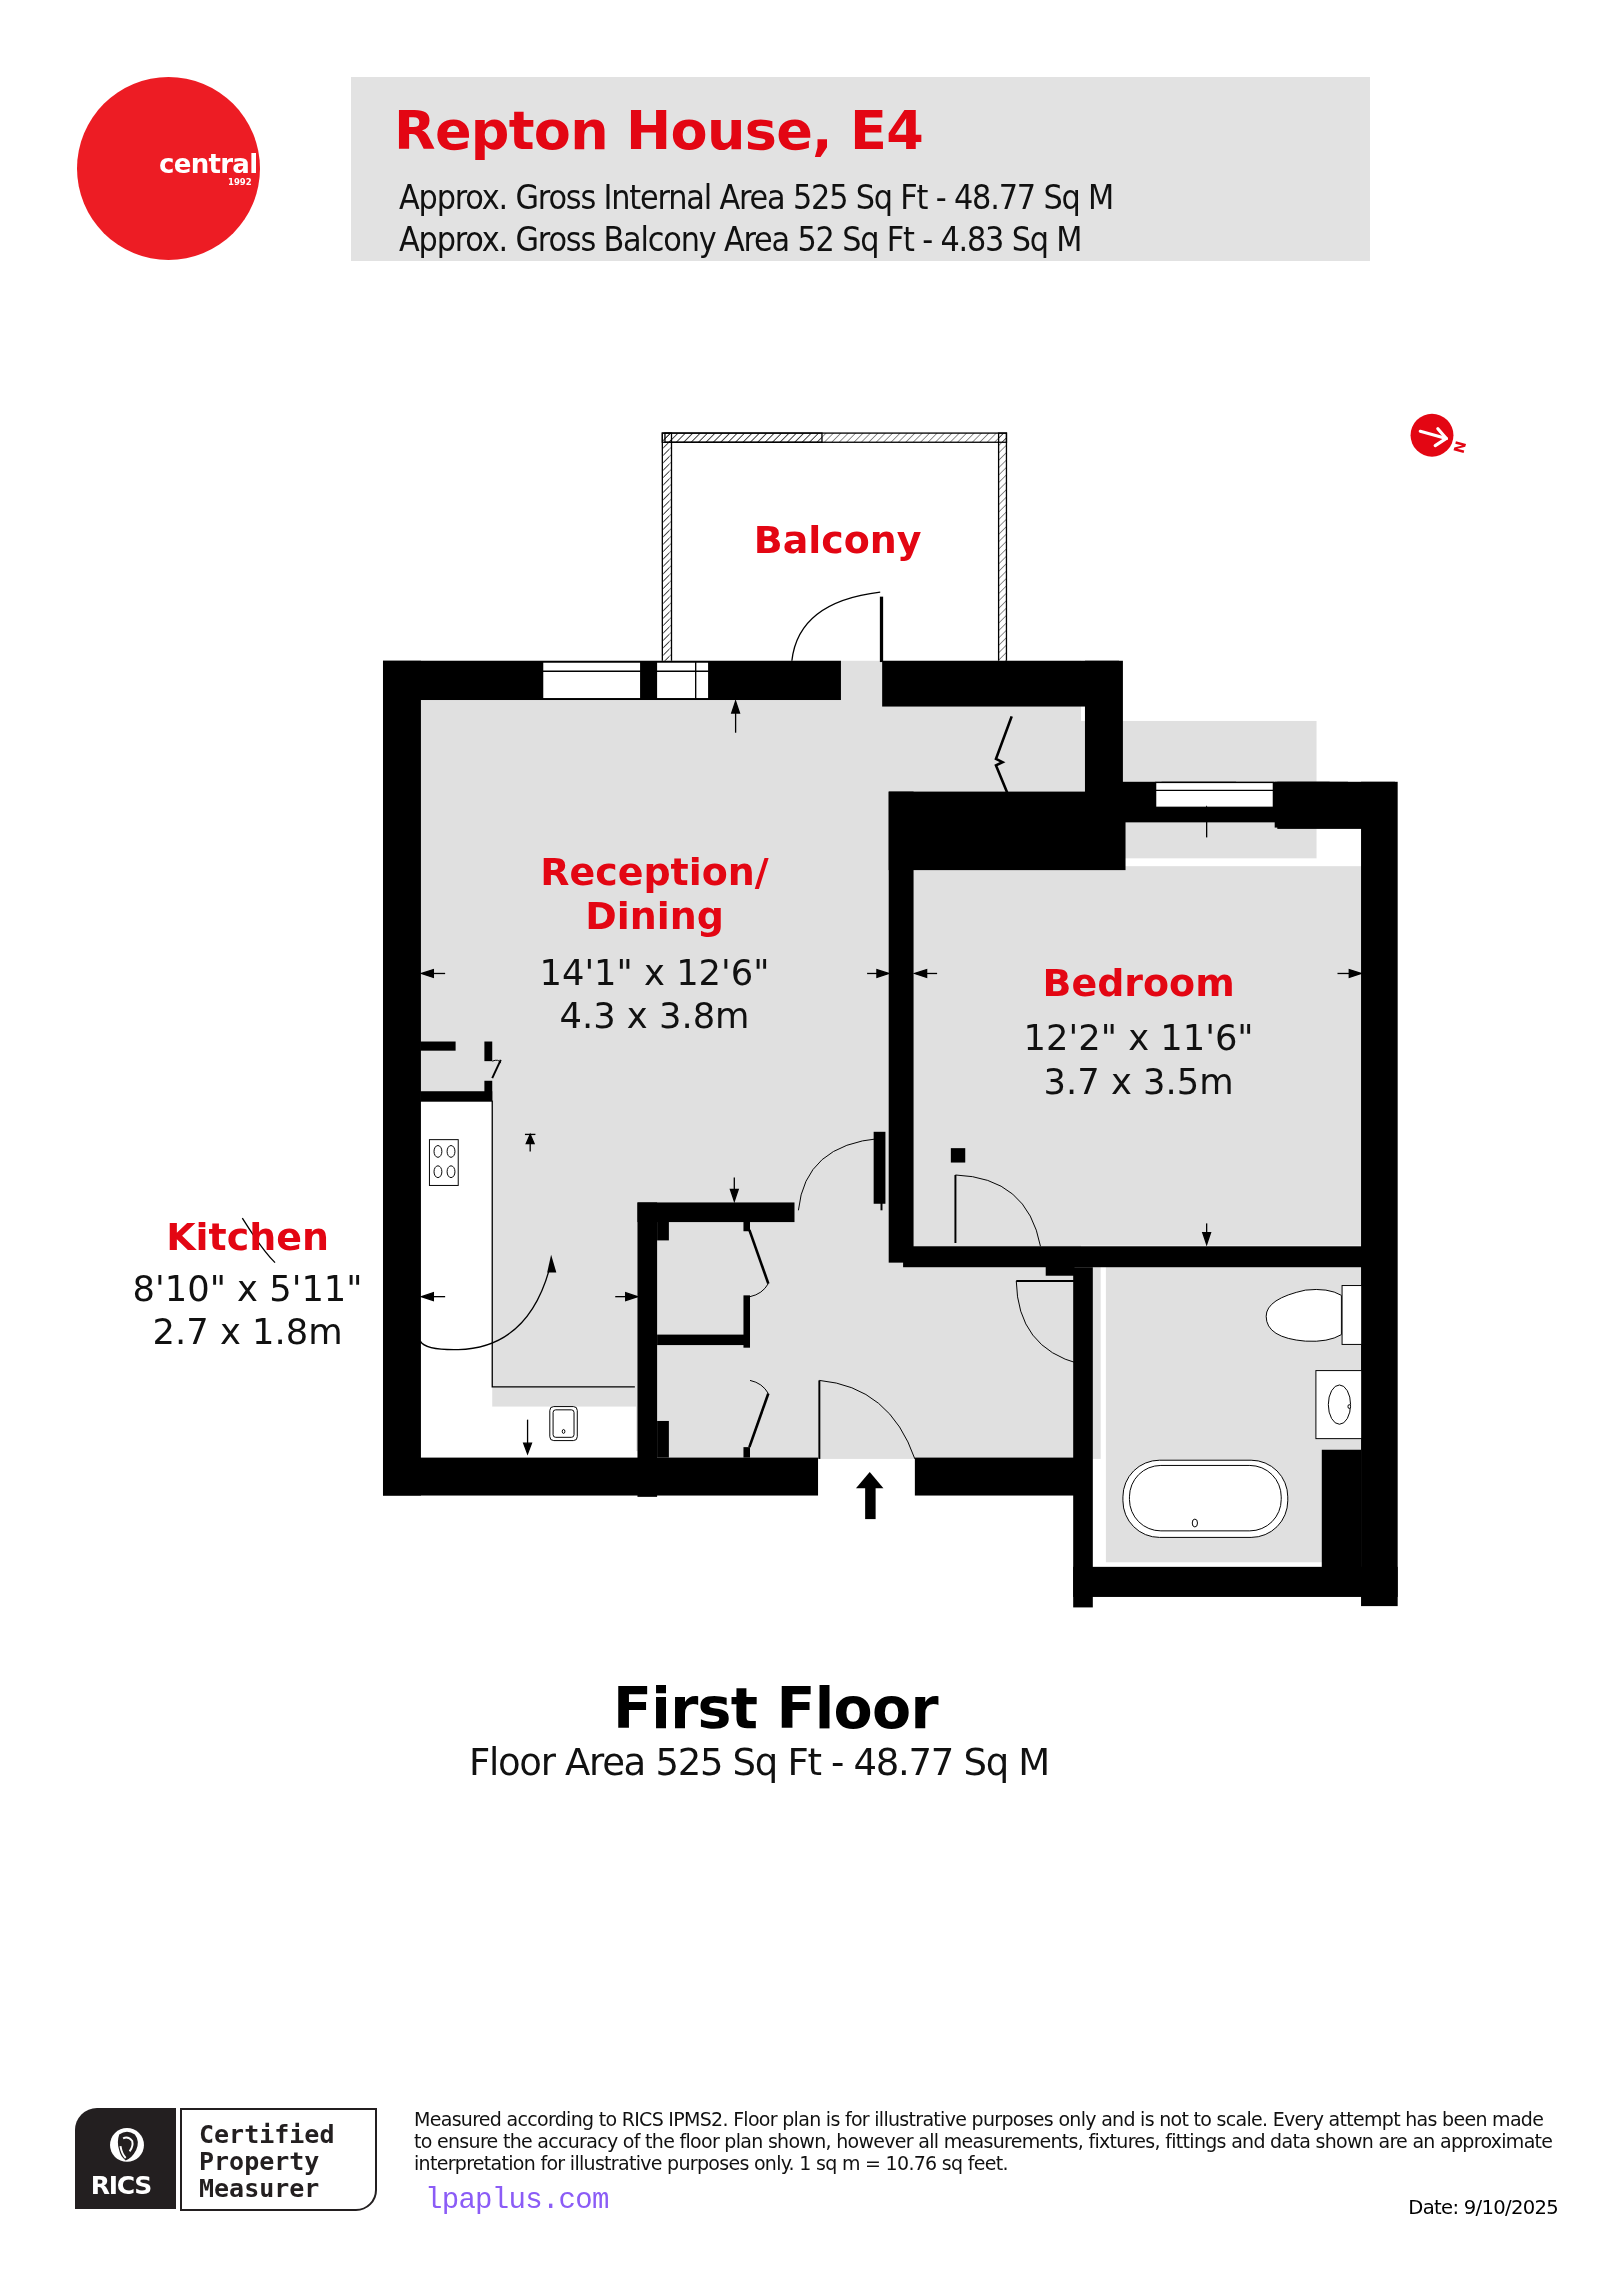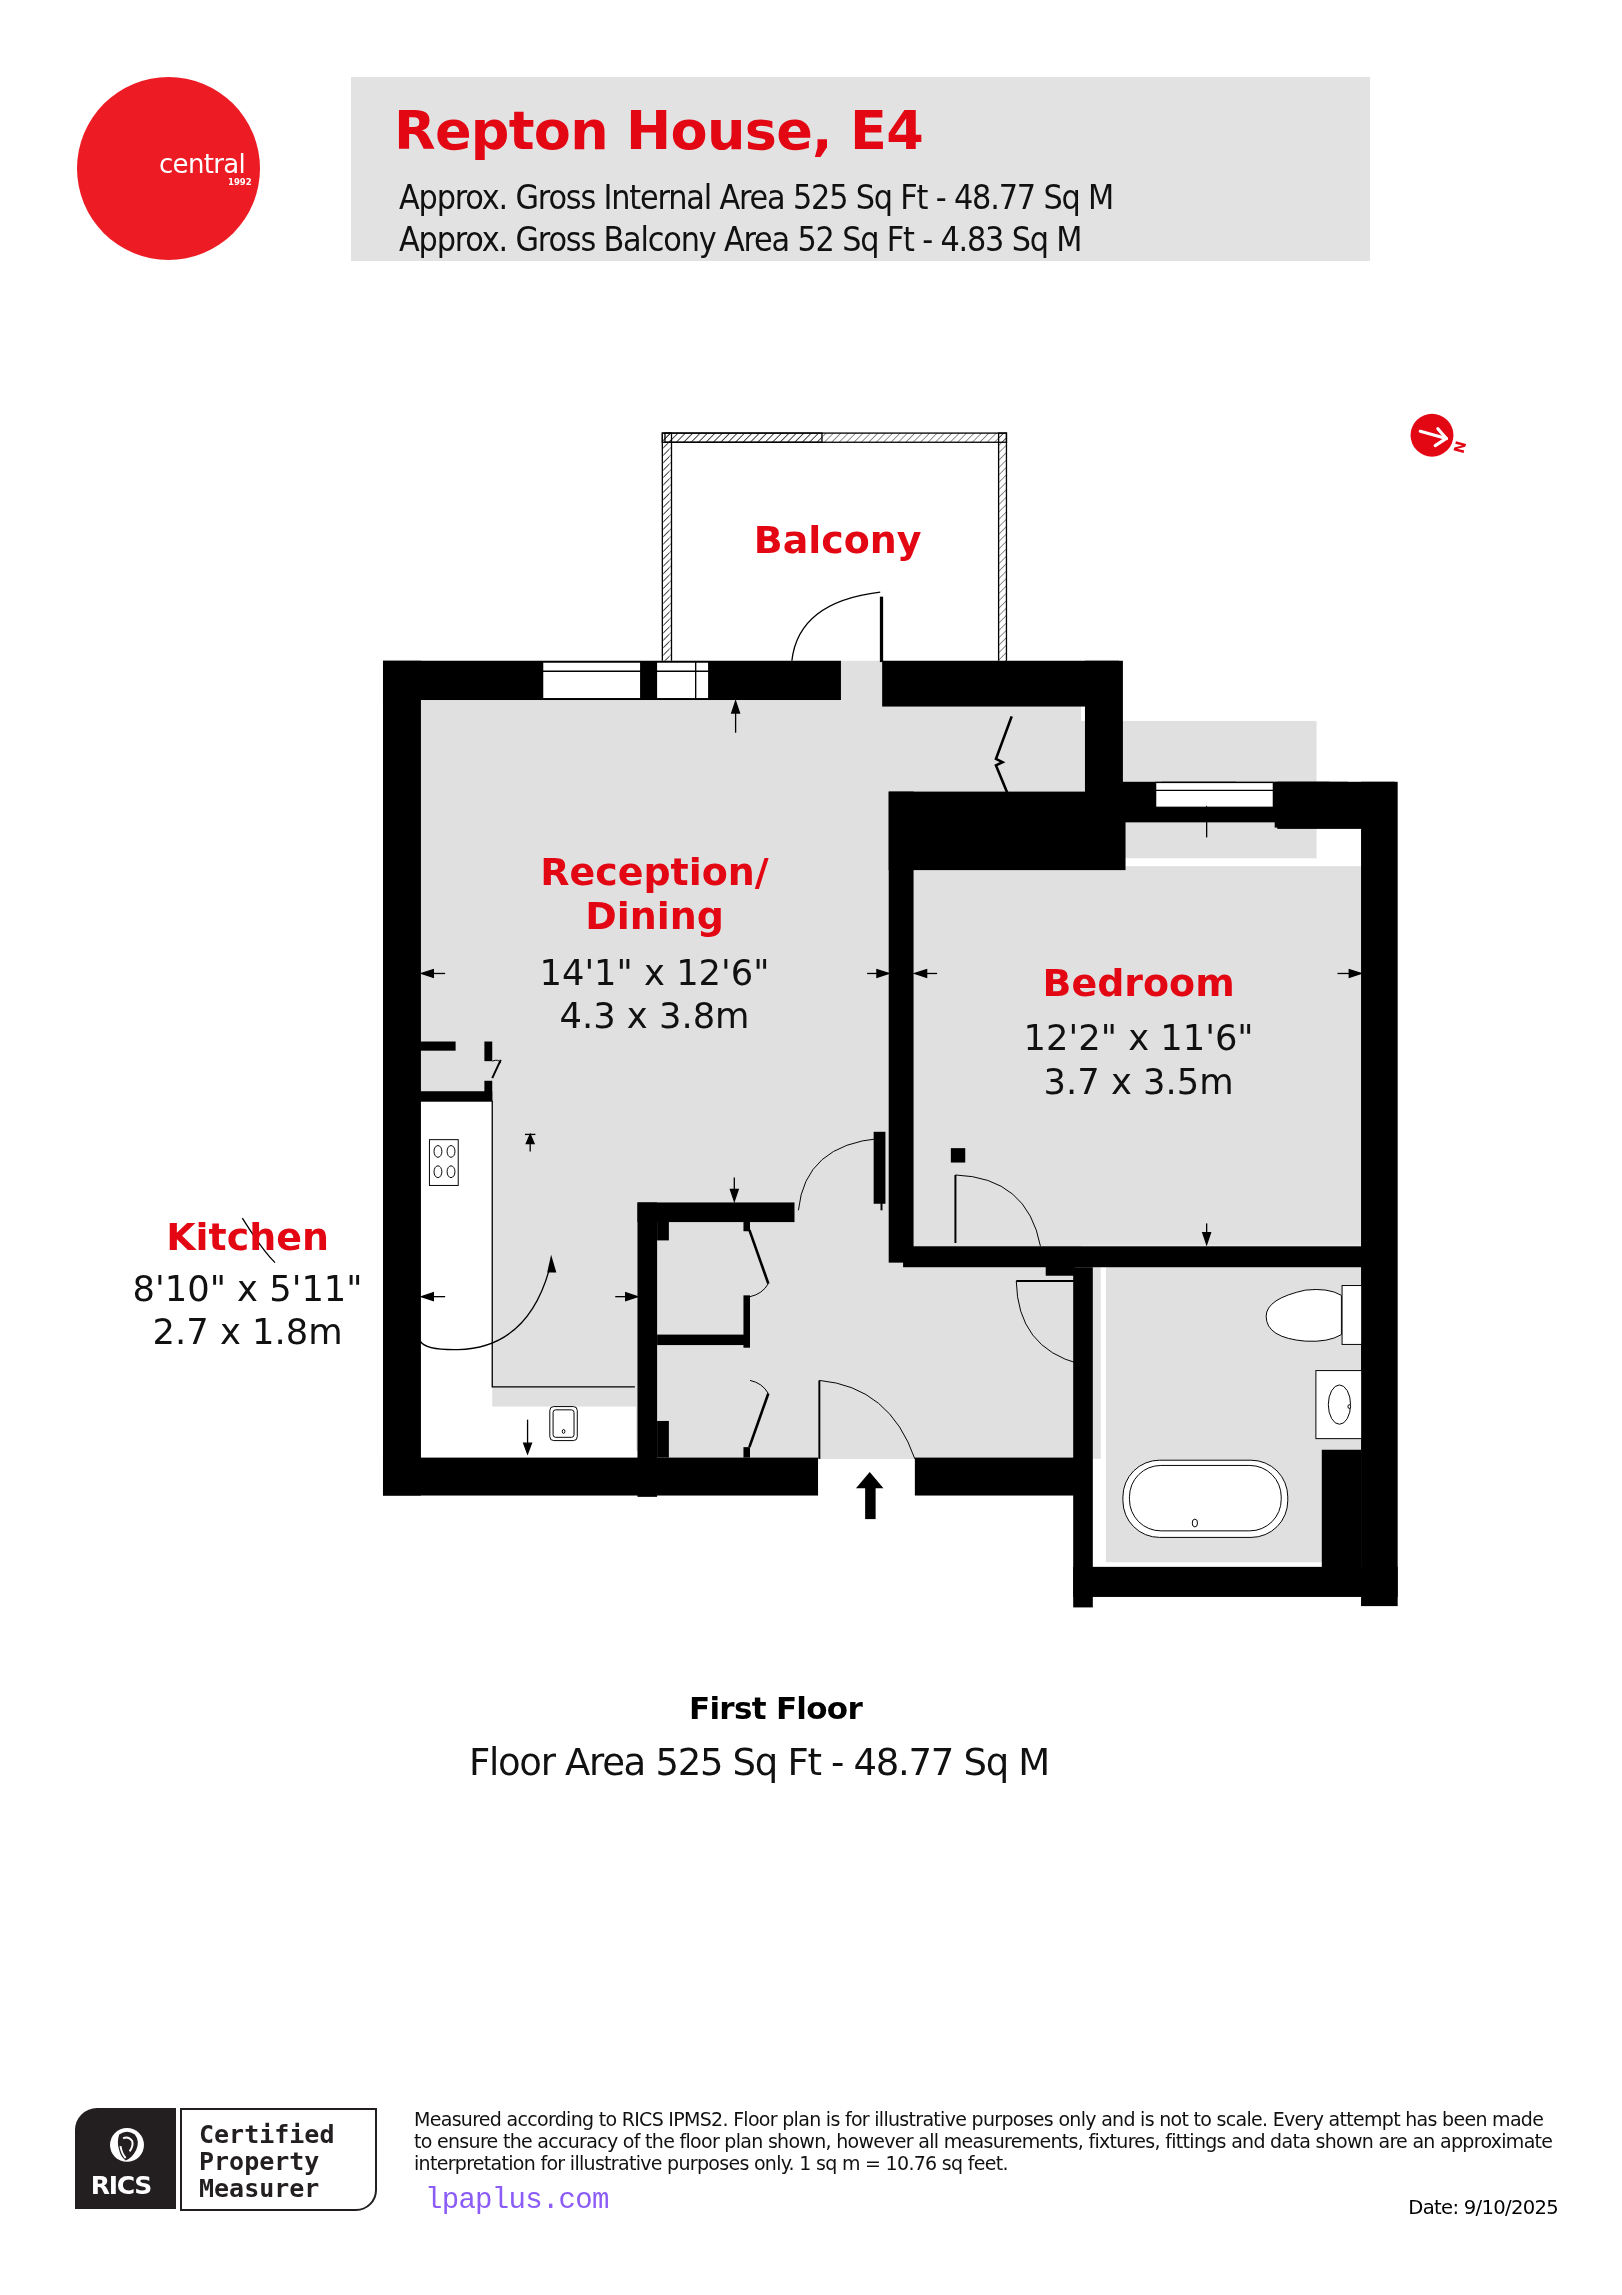--- a/index.html
+++ b/index.html
@@ -1,29 +1,29 @@
 <!DOCTYPE html>
 <html style="font-size:10.5px"><head>
   <meta charset="utf-8">
   <style>
     html, body { margin:0; padding:0; background:#ffffff; }
     body { width:1623px; height:2295px; position:relative; overflow:hidden; font-family:"DejaVu Sans", sans-serif; color:#000; }
     .logo { position:absolute; left:77px; top:77px; width:183px; height:183px; border-radius:50%; background:#ed1c24; }
-    .logo-word { position:absolute; left:82px; top:74px; color:#fff; font-family:"DejaVu Sans", sans-serif; font-weight:normal; font-size:26px; letter-spacing:-0.7px; line-height:26px; }
+    .logo-word { position:absolute; left:82px; top:74px; color:#fff; font-family:"DejaVu Sans", sans-serif; font-weight:bold; font-size:26px; letter-spacing:-0.7px; line-height:26px; }
     .logo-year { position:absolute; left:151px; top:101px; color:#fff; font-family:"DejaVu Sans", sans-serif; font-weight:bold; font-size:8.5px; line-height:8.5px; }
     .header-box { position:absolute; left:351px; top:77px; width:1019px; height:184px; background:#e2e2e2; }
     .title { position:absolute; left:43px; top:23px; color:#e30613; font-family:"DejaVu Sans", sans-serif; font-weight:bold; font-size:54px; line-height:62px; letter-spacing:-0.7px; white-space:nowrap; }
     .area-line { position:absolute; left:48px; font-family:"DejaVu Sans", sans-serif; font-size:33px; line-height:39px; letter-spacing:-1.3px; white-space:nowrap; color:#111; transform:scaleX(0.92); transform-origin:left center; }
     .area-line.l1 { top:101px; }
     .area-line.l2 { top:143px; }
     .compass { position:absolute; left:1406px; top:404px; width:65px; height:65px; }
     .plan { position:absolute; left:0; top:0; width:1623px; height:2295px; }
     .room-label { font-family:"DejaVu Sans", sans-serif; font-weight:bold; fill:#e30613; }
     .room-dim { font-family:"DejaVu Sans", sans-serif; fill:#111; }
-    .floor-title { position:absolute; left:0; width:1525px; top:1682px; text-align:center; font-family:"DejaVu Sans", sans-serif; font-weight:bold; font-size:31px; line-height:52px; color:#000; letter-spacing:-0.7px; padding-left:26px; box-sizing:border-box; }
+    .floor-title { position:absolute; left:0; width:1525px; top:1682px; text-align:center; font-family:"DejaVu Sans", sans-serif; font-weight:bold; font-size:57px; line-height:52px; color:#000; letter-spacing:-0.7px; padding-left:26px; box-sizing:border-box; }
     .floor-area { position:absolute; left:0; width:1476px; top:1741px; text-align:center; font-family:"DejaVu Sans", sans-serif; font-size:37px; line-height:43px; color:#111; letter-spacing:-1.3px; padding-left:42px; box-sizing:border-box; }
     .rics { position:absolute; left:75px; top:2108px; width:302px; height:101px; }
     .rics-black { position:absolute; left:0; top:0; width:101px; height:101px; background:#231f20; border-top-left-radius:22px; }
     .rics-lion { position:absolute; left:31px; top:16.4px; width:42px; height:47px; }
     .rics-text { position:absolute; left:15.7px; top:65px; color:#fff; font-family:"DejaVu Sans", sans-serif; font-weight:bold; font-size:25px; line-height:26px; letter-spacing:-1.3px; }
     .rics-box { position:absolute; left:105px; top:0; width:193px; height:99px; border:2.6px solid #231f20; border-bottom-right-radius:21px; }
     .rics-cert { position:absolute; left:17px; top:10.5px; font-family:"DejaVu Sans Mono", monospace; font-weight:bold; font-size:25px; line-height:27px; color:#231f20; }
     .disclaimer { position:absolute; left:414px; top:2108px; width:1139px; font-family:"DejaVu Sans", sans-serif; font-size:19px; line-height:22px; color:#111; letter-spacing:-0.7px; }
     .site { position:absolute; left:425px; top:2184px; font-family:Liberation Mono, monospace; font-size:29px; line-height:33px; color:#8b5cf6; letter-spacing:-0.7px; }
     .date { position:absolute; right:65px; top:2196px; font-family:"DejaVu Sans", sans-serif; font-size:19.6px; line-height:23.6px; color:#000000; letter-spacing:-0.7px; }

